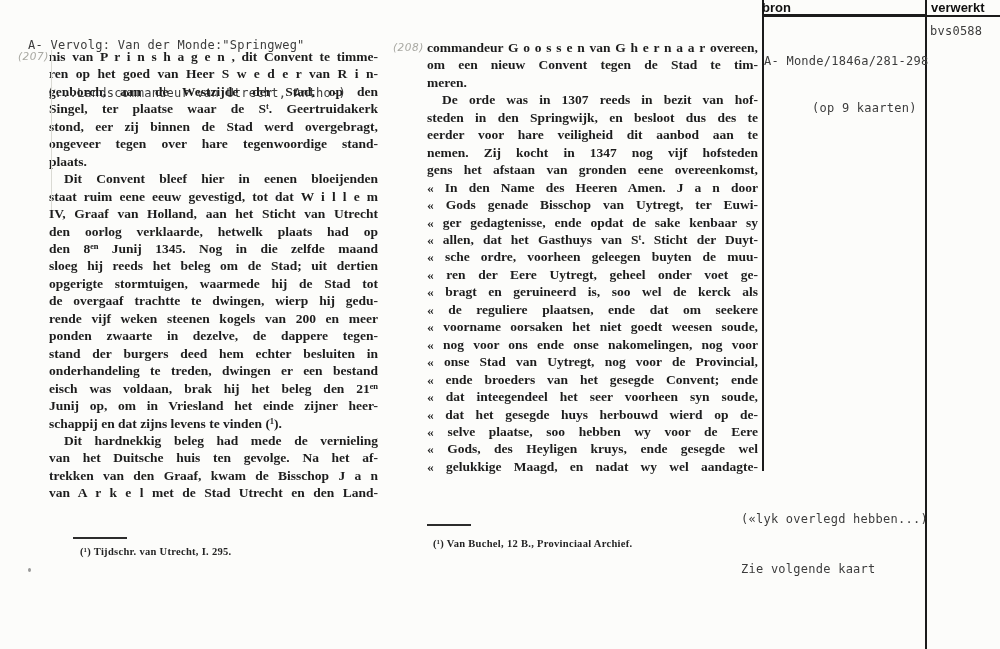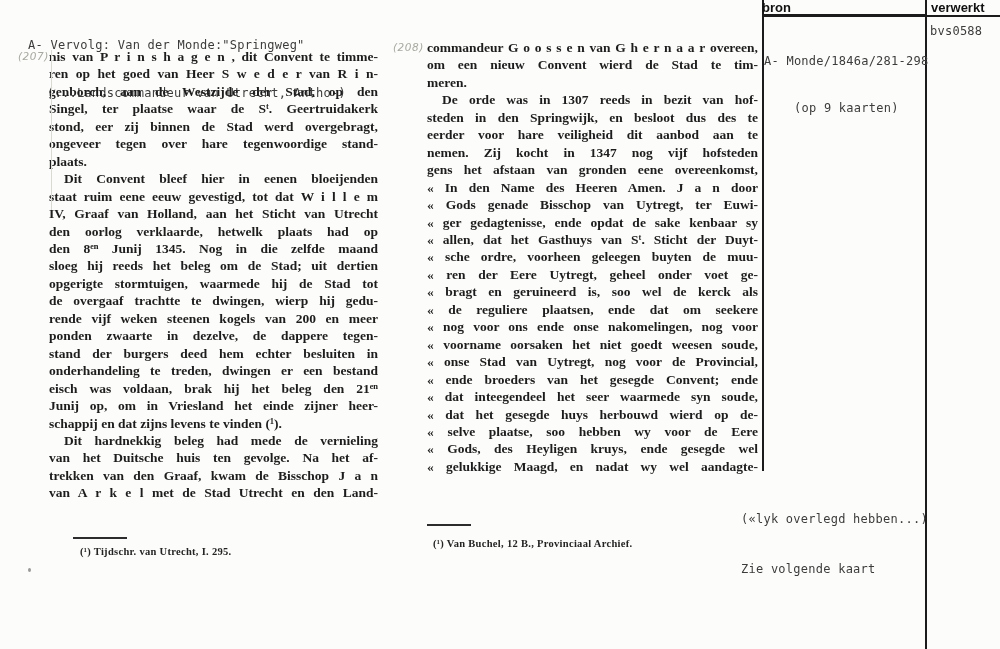--- a/index.html
+++ b/index.html
@@ -43,21 +43,21 @@
   .vline{position:absolute;width:2px;background:#1b1b1b}
   #vline-bron{left:762px;top:0;height:471px}
   #vline-verwerkt{left:925px;top:0;height:649px}
   .hline{position:absolute;background:#1b1b1b}
   #hline-bron{left:762px;top:14px;width:163px;height:3px}
   #hline-verwerkt{left:925px;top:15px;width:75px;height:2px}
   .form-label{position:absolute;top:0;font-family:"Liberation Sans",sans-serif;font-weight:bold;font-size:13px;color:#101010}
   #bron-label{left:762px;width:163px;text-align:left}
   #verwerkt-label{left:931px}
   #bron-value{position:absolute;left:764px;top:23px;line-height:15.5px}
-  #bron-value .l2{padding-left:30px}
+  #bron-value .l2{padding-left:48px}
   #verwerkt-value{position:absolute;left:930px;top:23px}
   #bottom-note{position:absolute;left:741px;top:478px;line-height:16.5px}
 
   
   #edge-artifact{position:absolute;left:51px;top:50px;width:1px;height:160px;background:#dadad4}
   #speck{position:absolute;left:28px;top:568px;width:3px;height:4px;background:#6f6f6f;border-radius:50%;opacity:.7}
 </style>
 </head>
 <body>
 
@@ -94,40 +94,40 @@
       <div class="print-line">eisch was voldaan, brak hij het beleg den 21ᵉⁿ</div>
       <div class="print-line">Junij op, om in Vriesland het einde zijner heer-</div>
       <div class="print-line para-end">schappij en dat zijns levens te vinden (¹).</div>
       <div class="print-line indent">Dit hardnekkig beleg had mede de vernieling</div>
       <div class="print-line">van het Duitsche huis ten gevolge. Na het af-</div>
       <div class="print-line">trekken van den Graaf, kwam de Bisschop J a n</div>
       <div class="print-line">van A r k e l met de Stad Utrecht en den Land-</div>
     </div>
   <div id="col-right" class="print-col">
       <div class="print-line">commandeur G o o s s e n van G h e r n a a r overeen,</div>
-      <div class="print-line">om een nieuw Convent wierd de Stad te tim-</div>
+      <div class="print-line">om een nieuw Convent tegen de Stad te tim-</div>
       <div class="print-line para-end">meren.</div>
       <div class="print-line indent">De orde was in 1307 reeds in bezit van hof-</div>
       <div class="print-line">steden in den Springwijk, en besloot dus des te</div>
       <div class="print-line">eerder voor hare veiligheid dit aanbod aan te</div>
       <div class="print-line">nemen. Zij kocht in 1347 nog vijf hofsteden</div>
       <div class="print-line">gens het afstaan van gronden eene overeenkomst,</div>
       <div class="print-line">« In den Name des Heeren Amen. J a n door</div>
       <div class="print-line">« Gods genade Bisschop van Uytregt, ter Euwi-</div>
       <div class="print-line">« ger gedagtenisse, ende opdat de sake kenbaar sy</div>
       <div class="print-line">« allen, dat het Gasthuys van Sᵗ. Sticht der Duyt-</div>
       <div class="print-line">« sche ordre, voorheen geleegen buyten de muu-</div>
       <div class="print-line">« ren der Eere Uytregt, geheel onder voet ge-</div>
       <div class="print-line">« bragt en geruineerd is, soo wel de kerck als</div>
       <div class="print-line">« de reguliere plaatsen, ende dat om seekere</div>
+      <div class="print-line">« voorname oorsaken het niet goedt weesen soude,</div>
       <div class="print-line">« nog voor ons ende onse nakomelingen, nog voor</div>
-      <div class="print-line">« voorname oorsaken het niet goedt weesen soude,</div>
       <div class="print-line">« onse Stad van Uytregt, nog voor de Provincial,</div>
       <div class="print-line">« ende broeders van het gesegde Convent; ende</div>
-      <div class="print-line">« dat inteegendeel het seer waarmede syn soude,</div>
+      <div class="print-line">« dat inteegendeel het seer voorheen syn soude,</div>
       <div class="print-line">« dat het gesegde huys herbouwd wierd op de-</div>
       <div class="print-line">« selve plaatse, soo hebben wy voor de Eere</div>
       <div class="print-line">« Gods, des Heyligen kruys, ende gesegde wel</div>
       <div class="print-line">« gelukkige Maagd, en nadat wy wel aandagte-</div>
     </div>
 
   <div id="fn-rule-left" class="fn-rule"></div>
   <div id="fn-left" class="fn">(¹) Tijdschr. van Utrecht, I. 295.</div>
   <div id="fn-rule-right" class="fn-rule"></div>
   <div id="fn-right" class="fn">(¹) Van Buchel, 12 B., Provinciaal Archief.</div>

